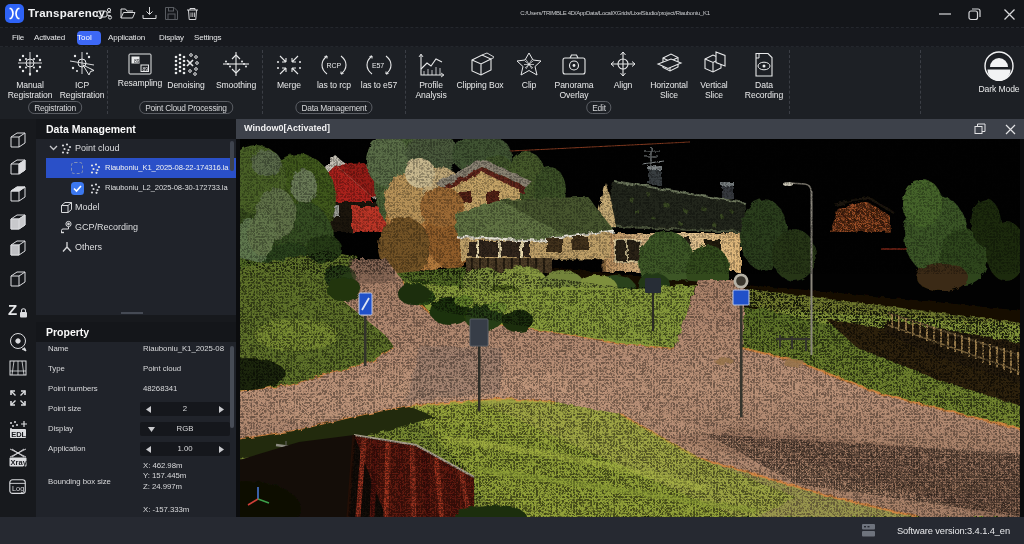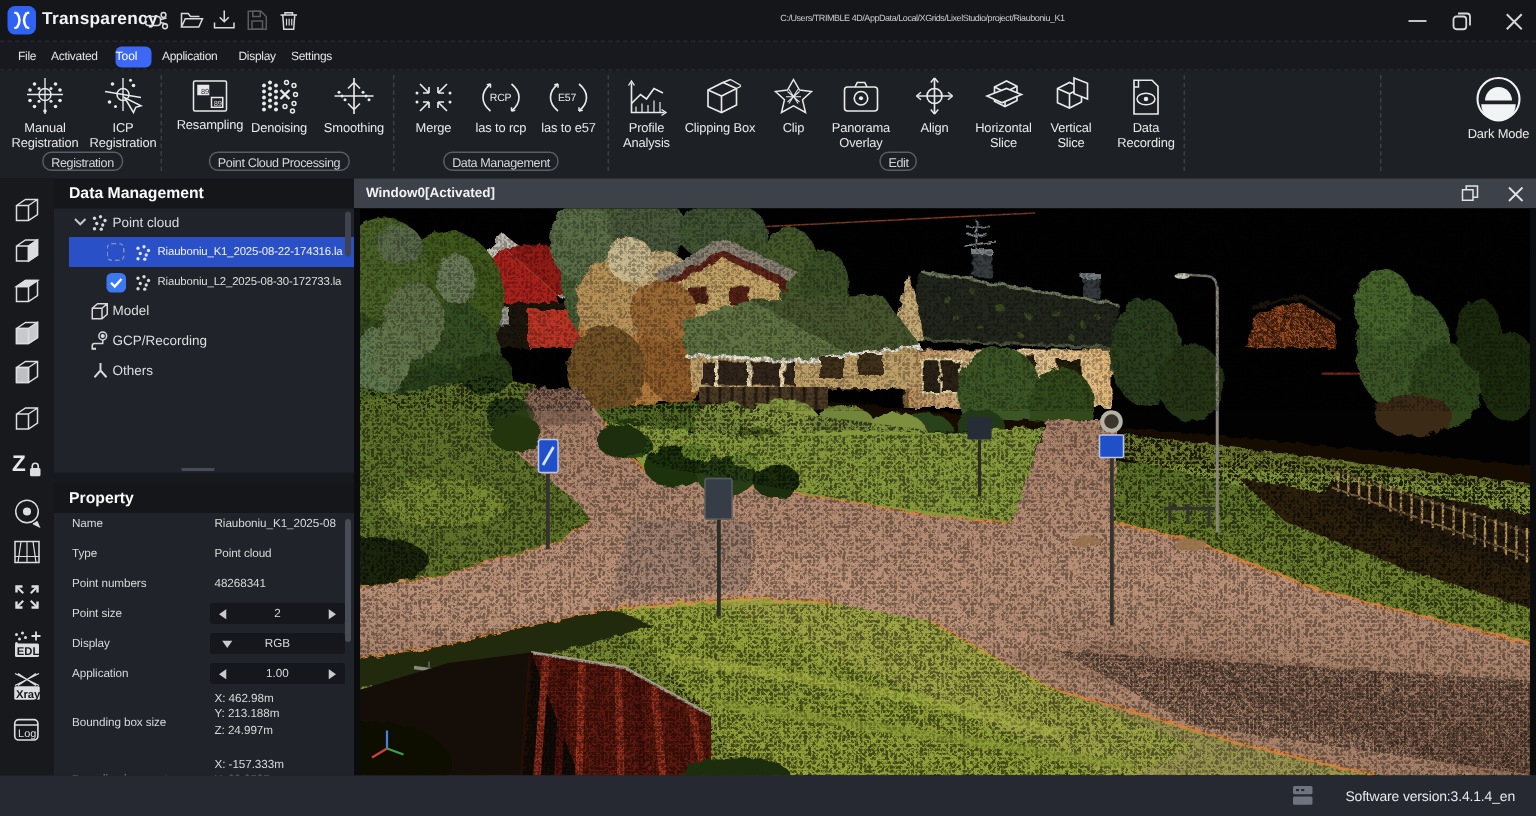--- a/index.html
+++ b/index.html
@@ -512,21 +512,21 @@
       <svg class="abs" style="left:6px; top:4px" width="5" height="7" viewBox="0 0 5 7">
           <path d="M5 0 L0 3.5 L5 7 Z" fill="#c9cacd"></path>
         </svg>
       <div class="abs" style="left:0; width:90px; text-align:center; font-size:7.8px; line-height:14px">1.00</div>
       <svg class="abs" style="left:79px; top:4px" width="5" height="7" viewBox="0 0 5 7">
           <path d="M0 0 L5 3.5 L0 7 Z" fill="#c9cacd"></path>
         </svg>
     </div>
     <div class="abs prow" style="left:12px; top:358px">Bounding box size</div>
     <div class="abs prow" style="left:107px; top:342px">X: 462.98m</div>
-    <div class="abs prow" style="left:107px; top:352px">Y: 213.188m</div>
+    <div class="abs prow" style="left:107px; top:352px">Y: 157.445m</div>
     <div class="abs prow" style="left:107px; top:363px">Z: 24.997m</div>
     <div class="abs prow" style="left:107px; top:386px">X: -157.333m</div>
     <div class="abs prow" style="left:12px; top:396px">Bounding box cent</div>
     <div class="abs prow" style="left:107px; top:396px">Y: 22.0505m</div>
 
     <div class="abs" style="left:194px; top:227px; width:3.5px; height:82px; background:#474c56; border-radius:2px"></div>
   </div>
 
   <div id="vhead" class="abs">
     <div class="t">Window0[Activated]</div>

